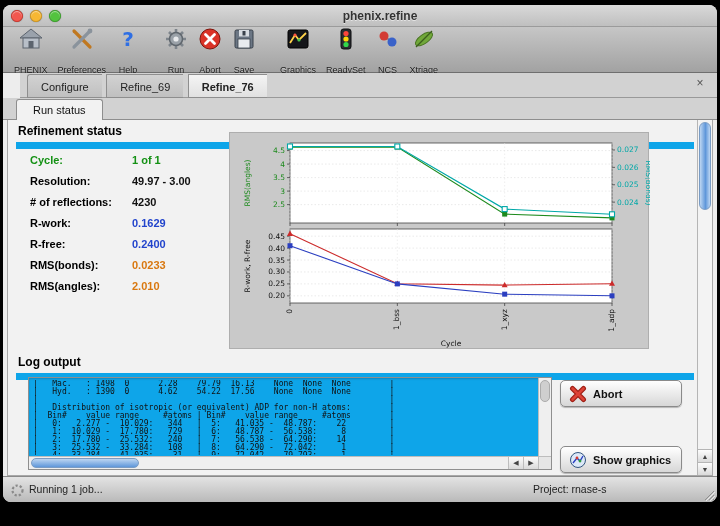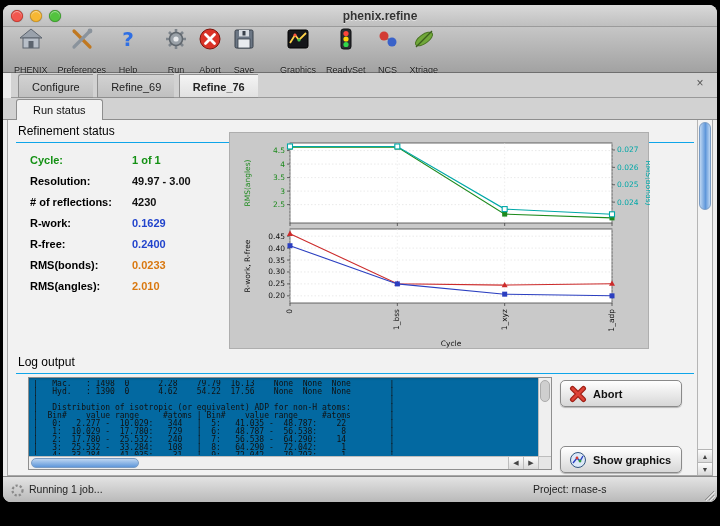--- a/index.html
+++ b/index.html
@@ -20,52 +20,52 @@
     text-shadow:0 1px 0 rgba(255,255,255,.55);margin-left:40px;}
   
   .toolbar{position:absolute;left:0;top:22px;right:0;height:46px;display:flex;align-items:center;
     padding:2px 6px 0;background:linear-gradient(#c6c6c6,#a2a2a2);border-bottom:1px solid #6f6f6f;}
   .tbitem{display:flex;flex-direction:column;align-items:center;padding:1px 5px;cursor:default;}
   .tbitem.groupend{margin-right:14px;}
   .tbicon{width:24px;height:24px;display:block;}
   .tblabel{font-size:9px;color:#1c1c1c;margin-top:14px;white-space:nowrap;
     text-shadow:0 1px 0 rgba(255,255,255,.35);}
   
-  .tabrow{position:absolute;left:8px;top:68px;right:0;height:25px;background:#d2d2d2;
+  .tabrow{position:absolute;left:17px;top:68px;right:0;height:25px;background:#d2d2d2;
     border-bottom:1px solid #999;}
   .tab{display:inline-block;height:24px;line-height:24px;margin-top:1px;padding:0 13px;
     font-size:11px;color:#222;border:1px solid #8e8e8e;border-right-width:0;
     background:linear-gradient(#d2d2d2,#c0c0c0);}
   .tab:first-child{margin-left:7px;border-radius:3px 0 0 0;}
   .tab:last-of-type{border-right-width:1px;border-radius:0 3px 0 0;}
   .tab.active{background:linear-gradient(#f4f4f4,#e1e1e1);font-weight:bold;}
   .tabclose{position:absolute;right:10px;top:4px;width:14px;height:14px;line-height:13px;
     text-align:center;font-size:12px;color:#555;cursor:default;}
   
   .subtabrow{position:absolute;left:0;top:93px;right:0;height:22px;background:#d2d2d2;
     border-bottom:1px solid #8e8e8e;}
   .subtab{position:absolute;left:13px;top:94px;height:21px;line-height:20px;padding:0 16px;
     z-index:5;background:#f2f2f2;border:1px solid #8e8e8e;border-bottom:none;
     border-radius:3px 3px 0 0;font-size:11px;color:#111;}
   
   .panel{position:absolute;left:4px;top:115px;width:706px;bottom:26px;background:#f2f2f2;
     border:1px solid #a8a8a8;border-top:none;}
-  .panel-h{position:absolute;left:8px;right:18px;font-size:12px;font-weight:normal;color:#000;
-    border-bottom:1px solid #0ea5e9;padding:3px 0 4px 2px;}
+  .panel-h{position:absolute;left:8px;right:18px;font-size:12px;font-weight:bold;color:#000;
+    border-bottom:7px solid #0ea5e9;padding:3px 0 4px 2px;}
   .h-refine{top:1px;}
   .h-log{top:232px;}
   .stats{position:absolute;left:22px;top:34px;}
   .srow{height:21px;font-size:11px;}
   .slabel{display:inline-block;width:102px;font-weight:bold;color:#000;}
   .sval{font-weight:bold;}
   .chartbox{position:absolute;left:221px;top:12px;width:420px;height:217px;background:#c9c9c9;
     border:1px solid #aeaeae;}
   #chart-svg svg{display:block;}
   
-  .logbox{position:absolute;left:20px;top:257px;width:524px;height:93px;background:#0369a1;
+  .logbox{position:absolute;left:20px;top:257px;width:524px;height:93px;background:#0ea5e9;
     border:1px solid #8f8f8f;box-shadow:inset 0 1px 2px rgba(0,0,0,.18);}
   .logtext{position:absolute;left:4px;top:2px;right:14px;bottom:14px;overflow:hidden;
     font-family:"DejaVu Sans Mono",monospace;font-size:8px;line-height:8px;color:#111;
     white-space:pre;}
   .log-vscroll{position:absolute;right:0;top:0;bottom:13px;width:13px;background:#efefef;
     border-left:1px solid #bdbdbd;}
   .log-vthumb{position:absolute;left:1px;top:2px;width:10px;height:22px;background:#cfcfcf;
     border:1px solid #ababab;border-radius:5px;}
   .log-hscroll{position:absolute;left:0;bottom:0;right:13px;height:13px;background:#efefef;
     border-top:1px solid #bdbdbd;}

